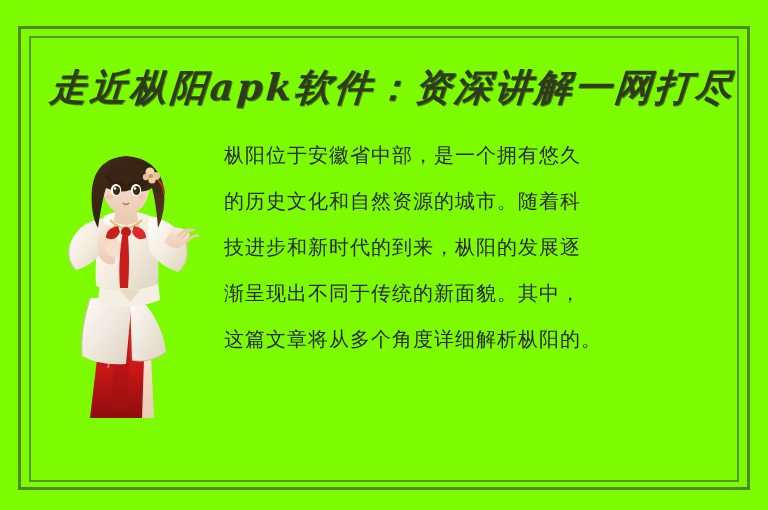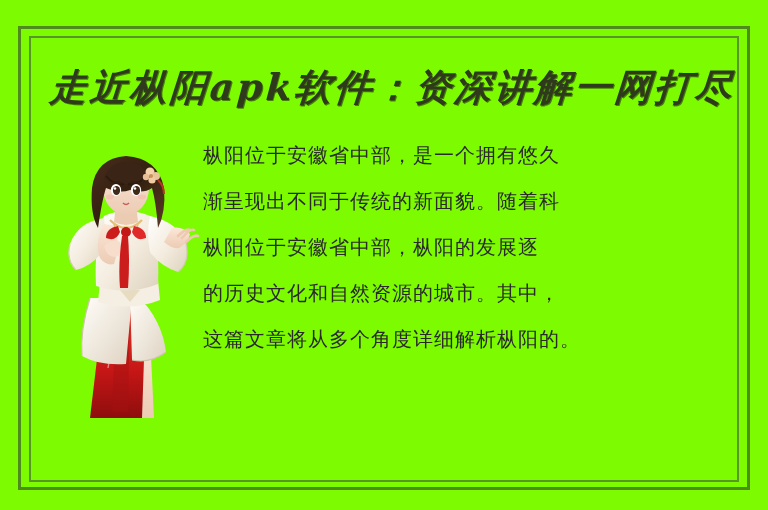--- a/index.html
+++ b/index.html
@@ -58,21 +58,21 @@
     letter-spacing: 3px;
     white-space: nowrap;
     line-height: 58px;
     text-shadow: 1px 1px 0 rgba(20,30,10,0.55);
     transform: skewX(-4deg);
   }
 
   
   .body-copy {
     position: absolute;
-    left: 203px;
+    left: 224px;
     top: 132px;
     width: 508px;
     color: #2a2a2a;
     font-family: "DejaVu Sans", sans-serif;
     font-size: 20px;
     line-height: 46px;
     letter-spacing: 1px;
     text-align: justify;
   }
   .body-copy .ln {
@@ -197,19 +197,19 @@
       <circle cx="110" cy="26" r="4" fill="#e8c49a"></circle>
       <circle cx="106" cy="30" r="3.6" fill="#f0cdA0"></circle>
       <circle cx="100" cy="27" r="3.2" fill="#e6bf96"></circle>
       <circle cx="105" cy="26" r="2" fill="#c98f5e"></circle>
       <path d="M112 30 q6 6 6 14" stroke="#b8361f" stroke-width="2" fill="none"></path>
     </svg>
   </div>
 
   <div class="body-copy">
     <span class="ln">枞阳位于安徽省中部，是一个拥有悠久</span>
-    <span class="ln">渐呈现出不同于传统的新面貌。随着科</span>
-    <span class="ln">枞阳位于安徽省中部，枞阳的发展逐</span>
-    <span class="ln">的历史文化和自然资源的城市。其中，</span>
+    <span class="ln">的历史文化和自然资源的城市。随着科</span>
+    <span class="ln">技进步和新时代的到来，枞阳的发展逐</span>
+    <span class="ln">渐呈现出不同于传统的新面貌。其中，</span>
     <span class="ln">这篇文章将从多个角度详细解析枞阳的。</span>
   </div>
 
 </div>
 
 </body></html>

